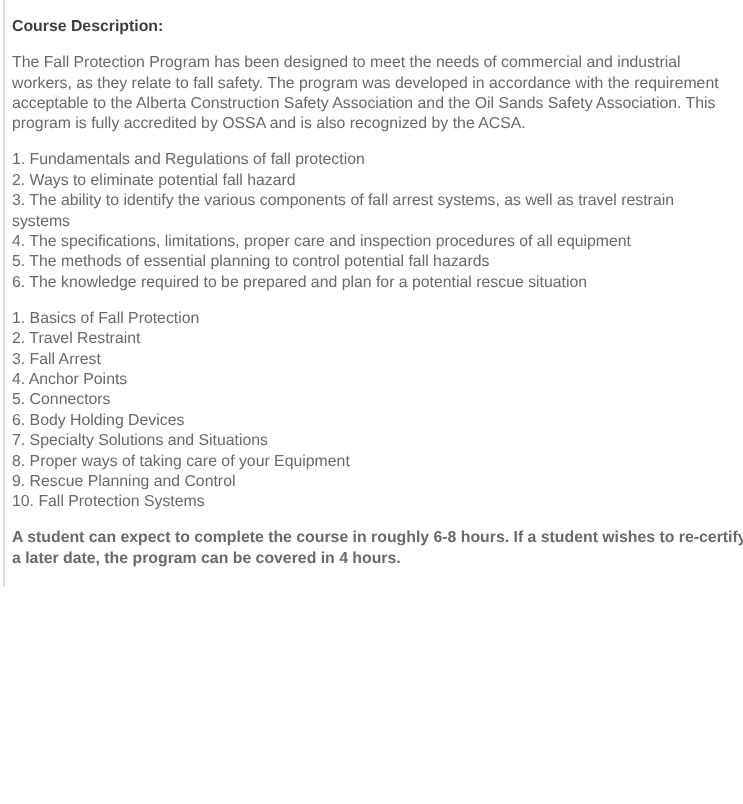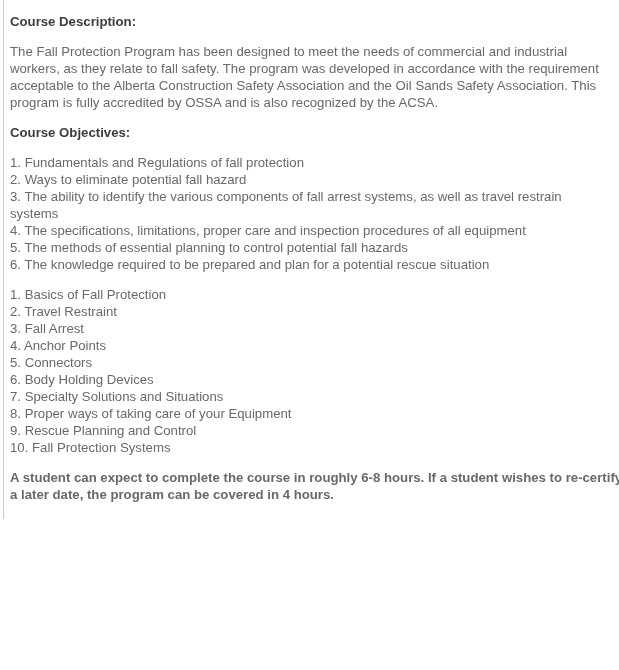--- a/index.html
+++ b/index.html
@@ -44,21 +44,20 @@
 </head>
 <body>
 
 <div class="page">
   <div class="content">
 
     <p class="heading">Course Description:</p>
 
     <p>The Fall Protection Program has been designed to meet the needs of commercial and industrial<br>workers, as they relate to fall safety. The program was developed in accordance with the requirement<br>acceptable to the Alberta Construction Safety Association and the Oil Sands Safety Association. This<br>program is fully accredited by OSSA and is also recognized by the ACSA.</p>
 
-    <p class="heading">Course Objectives:</p>
 
 
     <p>1. Fundamentals and Regulations of fall protection<br>2. Ways to eliminate potential fall hazard<br>3. The ability to identify the various components of fall arrest systems, as well as travel restrain<br>systems<br>4. The specifications, limitations, proper care and inspection procedures of all equipment<br>5. The methods of essential planning to control potential fall hazards<br>6. The knowledge required to be prepared and plan for a potential rescue situation</p>
 
 
 
     <p>1. Basics of Fall Protection<br>2. Travel Restraint<br>3. Fall Arrest<br>4. Anchor Points<br>5. Connectors<br>6. Body Holding Devices<br>7. Specialty Solutions and Situations<br>8. Proper ways of taking care of your Equipment<br>9. Rescue Planning and Control<br>10. Fall Protection Systems</p>
 
     <p>A student can expect to complete the course in roughly 6-8 hours. If a student wishes to re-certify at<br>a later date, the program can be covered in 4 hours.</p>
 

